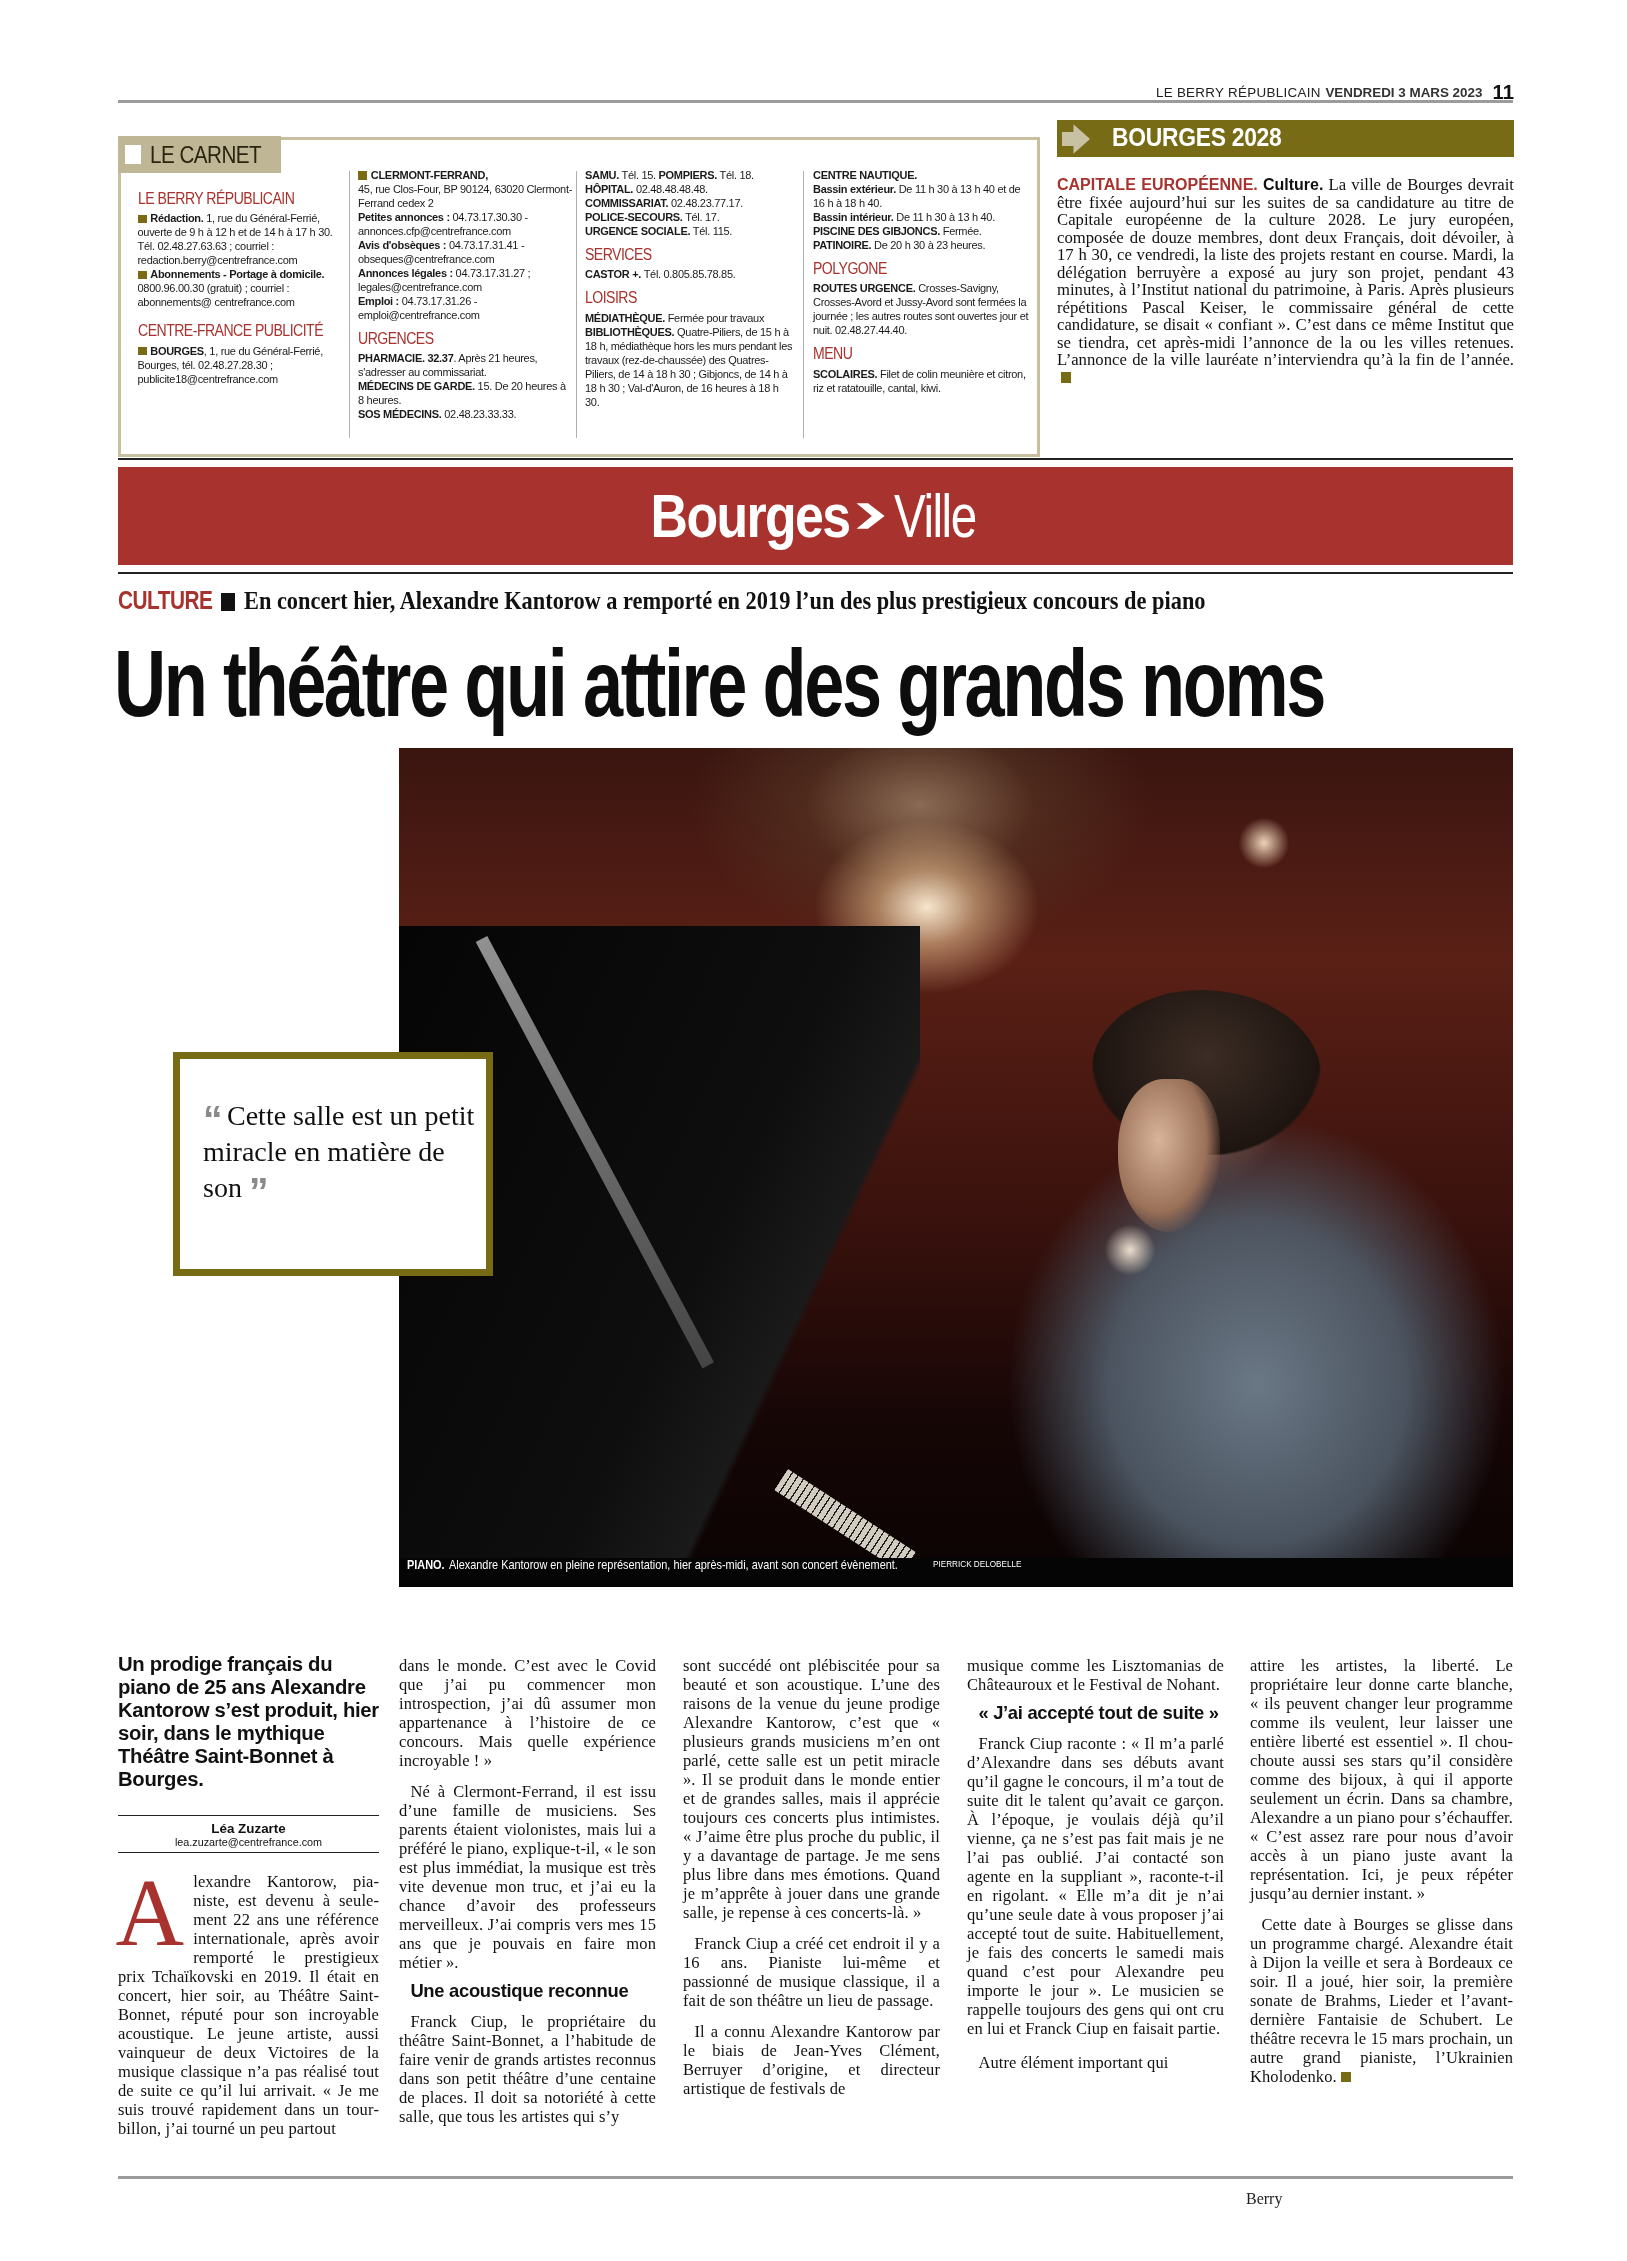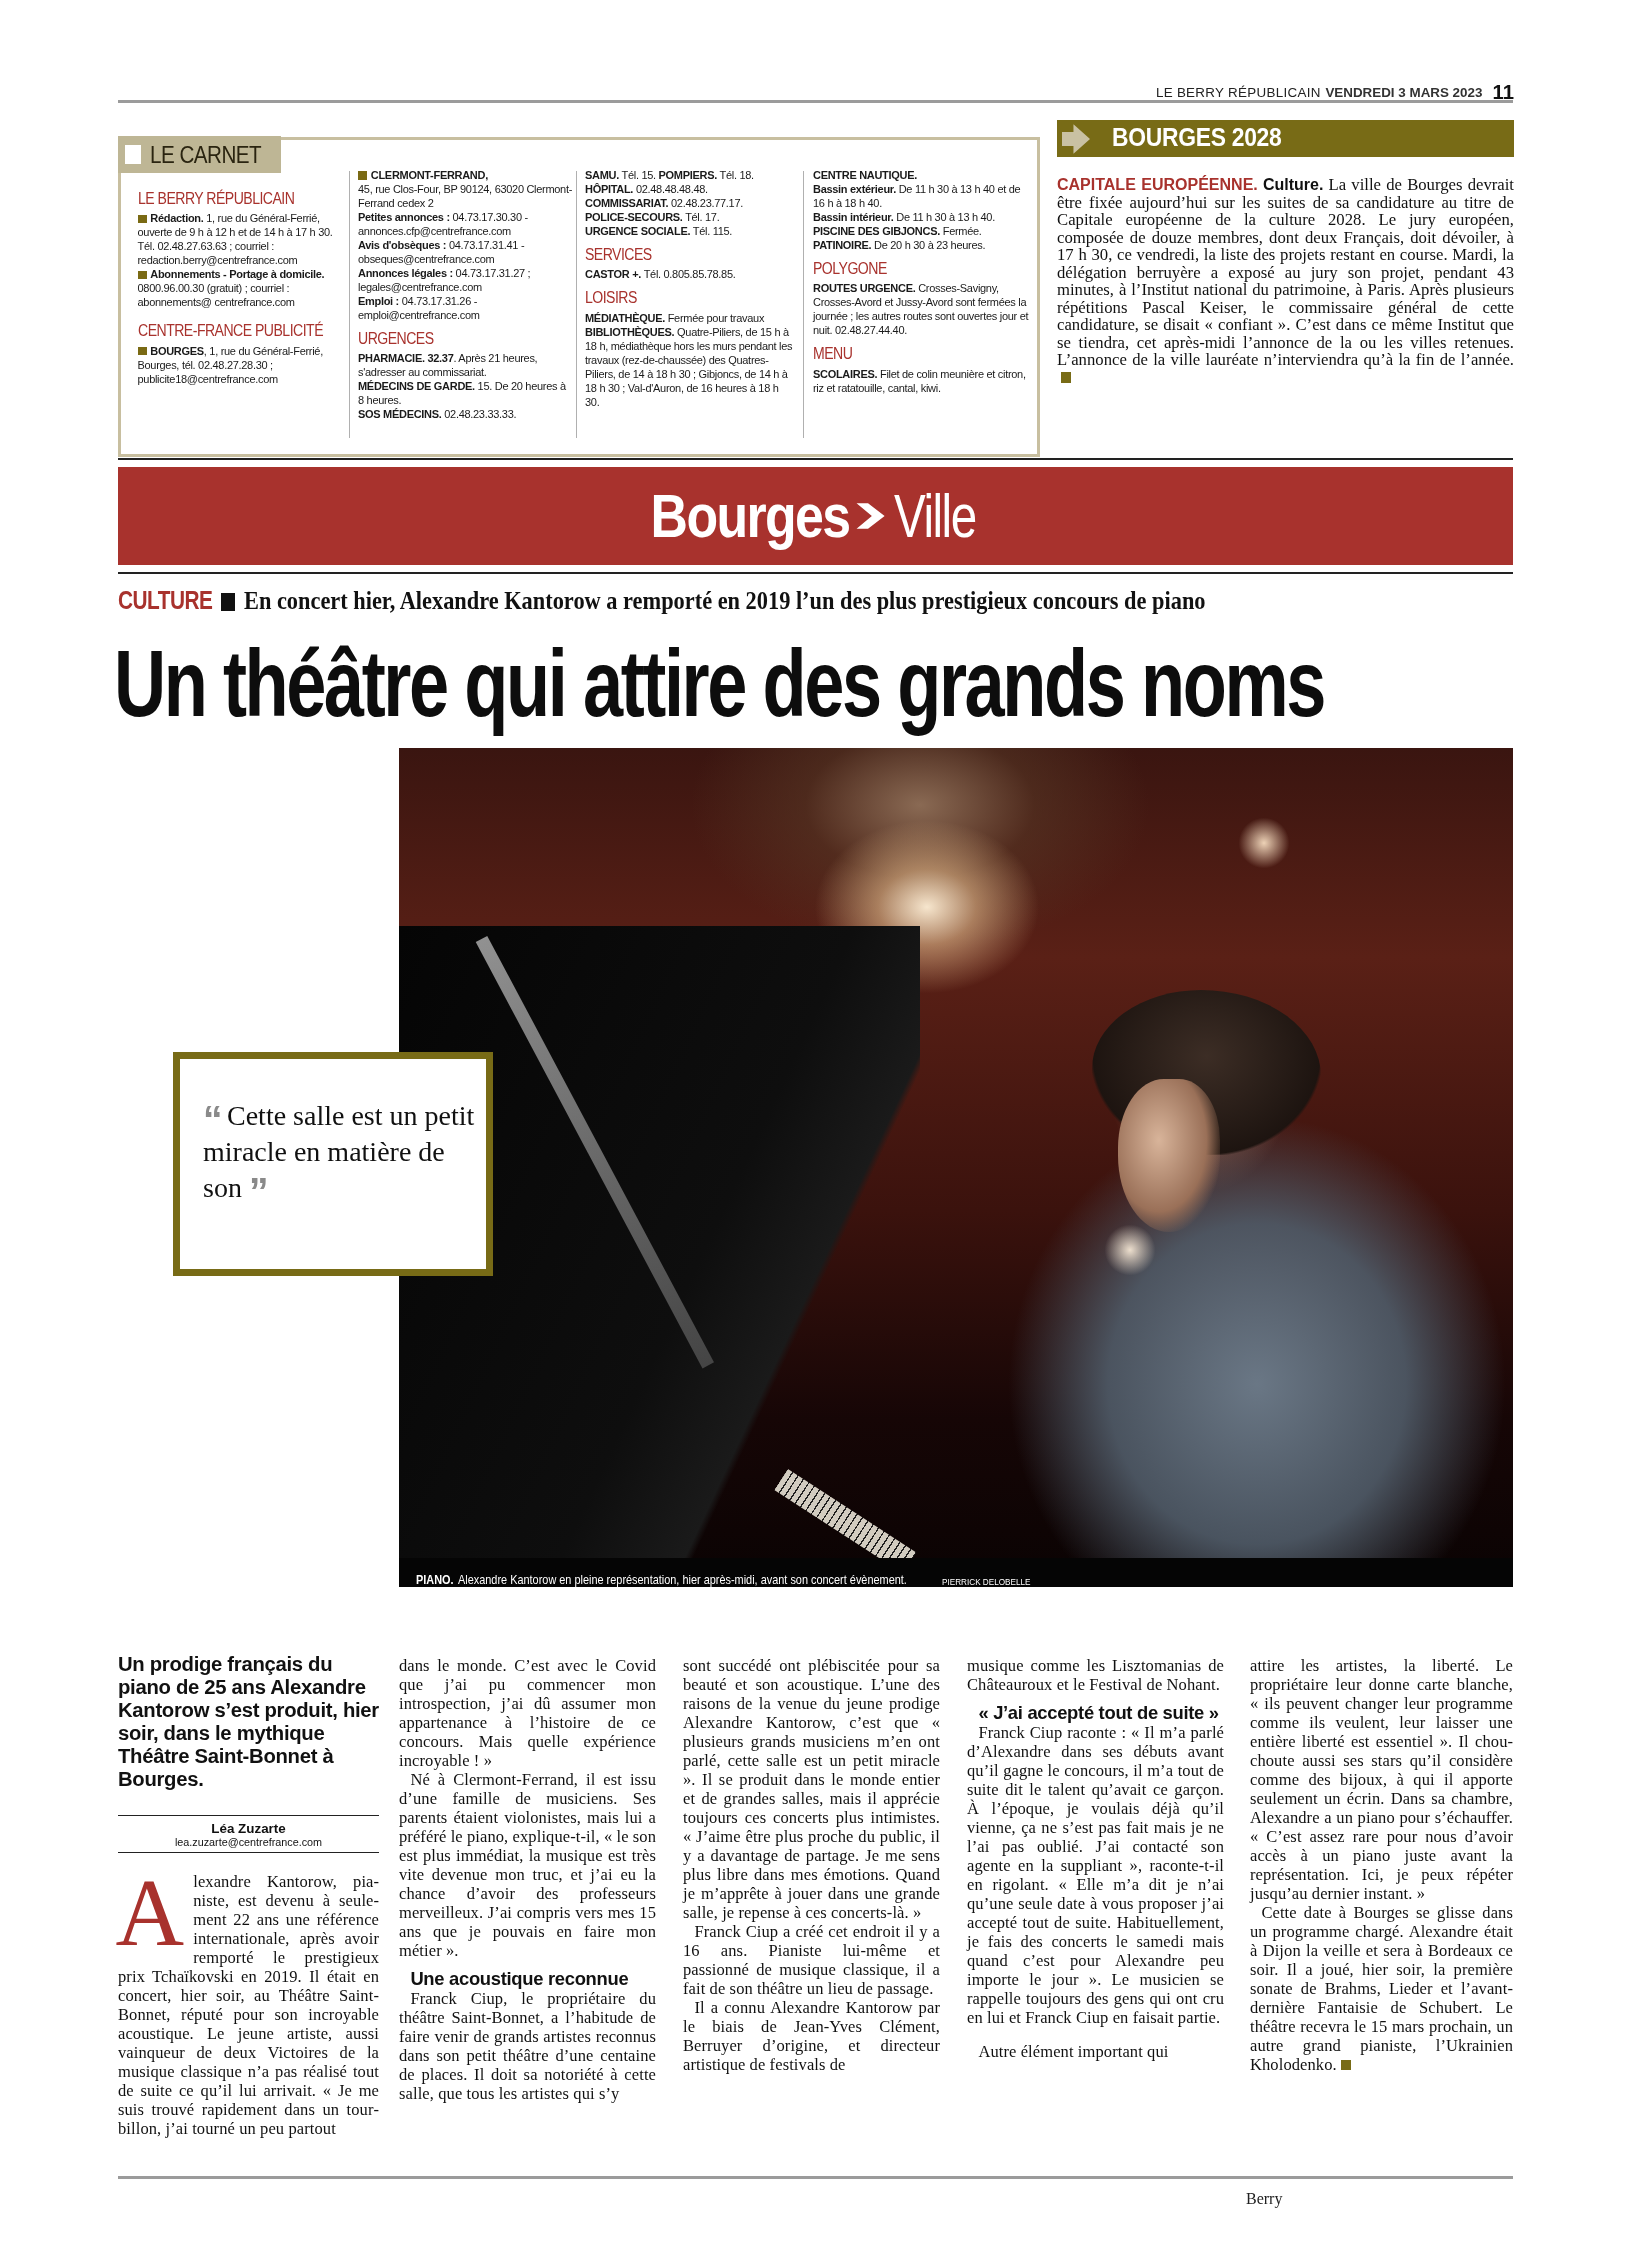--- a/index.html
+++ b/index.html
@@ -57,37 +57,37 @@
       radial-gradient(ellipse 25.4px 25.4px at 731px 502px, rgba(255,240,220,0.9), rgba(255,230,200,0) 100%),
       radial-gradient(ellipse 331px 356px at 858px 636px, rgba(110,125,140,0.95) 0%, rgba(80,92,105,0.9) 45%, rgba(40,45,55,0) 75%),
       radial-gradient(ellipse 89px 102px at 801px 343px, rgba(210,170,140,0.7), rgba(80,50,40,0) 100%),
       linear-gradient(180deg, #3a1510 0%, #5a2016 25%, #3b120d 55%, #160606 80%, #0a0303 100%);
   }
   .photo .piano { position: absolute; left: 0; top: 178px; width: 521px; height: 661px; background: linear-gradient(115deg, #050505 0%, #0e0e0e 55%, #1a1a1a 70%, rgba(0,0,0,0) 71%); }
   .photo .lid { position: absolute; left: 76px; top: 191px; width: 12.7px; height: 483px; background: linear-gradient(180deg, #bfbfbf, #555); transform: rotate(-28deg); transform-origin: top; opacity: 0.75; }
   .photo .keys { position: absolute; left: 382px; top: 719px; width: 153px; height: 25.4px; background: repeating-linear-gradient(90deg, #e8e2d5 0 5.1px, #222 5.1px 6.4px); transform: rotate(33deg); transform-origin: left; opacity: 0.9; }
   .photo .hair { position: absolute; left: 693px; top: 242px; width: 229px; height: 165px; border-radius: 50% 55% 40% 40%; background: radial-gradient(ellipse at 50% 40%, #3c2d25 0%, #1d1410 70%, rgba(0,0,0,0) 72%); }
   .photo .face { position: absolute; left: 719px; top: 331px; width: 102px; height: 153px; border-radius: 45% 40% 50% 50%; background: radial-gradient(ellipse at 40% 40%, #d8b49a 0%, #9a7058 55%, rgba(70,40,30,0) 75%); }
-  .caption-bar { position: absolute; left: 0; bottom: 0; width: 100%; height: 29px; background: #050505; display: flex; align-items: flex-end; padding-left: 17px; font-family: "Liberation Sans", sans-serif; color: #fff; white-space: nowrap; }
+  .caption-bar { position: absolute; left: 0; bottom: 0; width: 100%; height: 29px; background: #050505; display: flex; align-items: flex-start; padding-left: 8px; font-family: "Liberation Sans", sans-serif; color: #fff; white-space: nowrap; }
   .caption-bar .cap-k { font-weight: bold; font-size: 12.7px; transform: scaleX(0.86); transform-origin: left; display: inline-block; }
   .caption-bar .cap-t { font-size: 12.7px; display: inline-block; transform: scaleX(0.86); transform-origin: left; margin-left: -1.3px; }
   .caption-bar .cap-c { font-size: 9.5px; display: inline-block; transform: scaleX(0.86); transform-origin: left; margin-left: -38px; }
 
   
   .pullquote { position: absolute; left: 173px; top: 1052px; width: 320px; height: 224px; background: #fff; border: 7.6px solid #786b16; padding: 39px 0 0 23px; font-family: "Liberation Serif", serif; font-size: 28px; line-height: 36px; color: #111; }
   .pullquote .q { font-family: "Liberation Sans", sans-serif; font-weight: bold; color: #8a8a8a; font-size: 39px; line-height: 25.4px; vertical-align: -7.6px; letter-spacing: -2.5px; }
 
   
   .chapo { position: absolute; left: 118px; top: 1653px; width: 261px; font-family: "Liberation Sans", sans-serif; font-weight: bold; font-size: 20.3px; line-height: 23px; color: #111; letter-spacing: -0.3px; }
   .byline { position: absolute; left: 118px; top: 1815px; width: 261px; border-top: 1.9px solid #222; border-bottom: 1.3px solid #222; text-align: center; padding: 5.1px 0 3.8px; font-family: "Liberation Sans", sans-serif; }
   .byline .author { font-weight: bold; font-size: 13.4px; display: block; }
   .byline .mail { font-size: 10.8px; display: block; }
   .col { position: absolute; font-size: 16.5px; line-height: 19px; text-align: justify; letter-spacing: 0.1px; color: #111; }
   .col p { text-indent: 0; }
-  .col p.ind { text-indent: 11.4px; }
+  .col p.ind { text-indent: 11.4px; margin-top: 12px; }
   .dropcap { float: left; font-family: "Liberation Serif", serif; color: #a8322d; font-size: 95px; line-height: 75px; margin: 0 9px -2.5px -2.5px; padding-top: 3.8px; }
   .subhead { font-family: "Liberation Sans", sans-serif; font-weight: bold; font-size: 18.4px; line-height: 19px; margin: 9px 0 1.3px 11.4px; letter-spacing: -0.3px; text-align: left; }
   .endsq { display: inline-block; width: 10.2px; height: 10.2px; background: #786b16; margin-left: 3.8px; vertical-align: 0; }
 
   .bottom-rule { position: absolute; left: 118px; top: 2176px; width: 1395px; height: 3.2px; background: #9b9b9b; }
   .footer-tag { position: absolute; left: 1246px; top: 2190px; font-size: 16px; color: #222; }
 </style>
 </head>
 <body>
 

